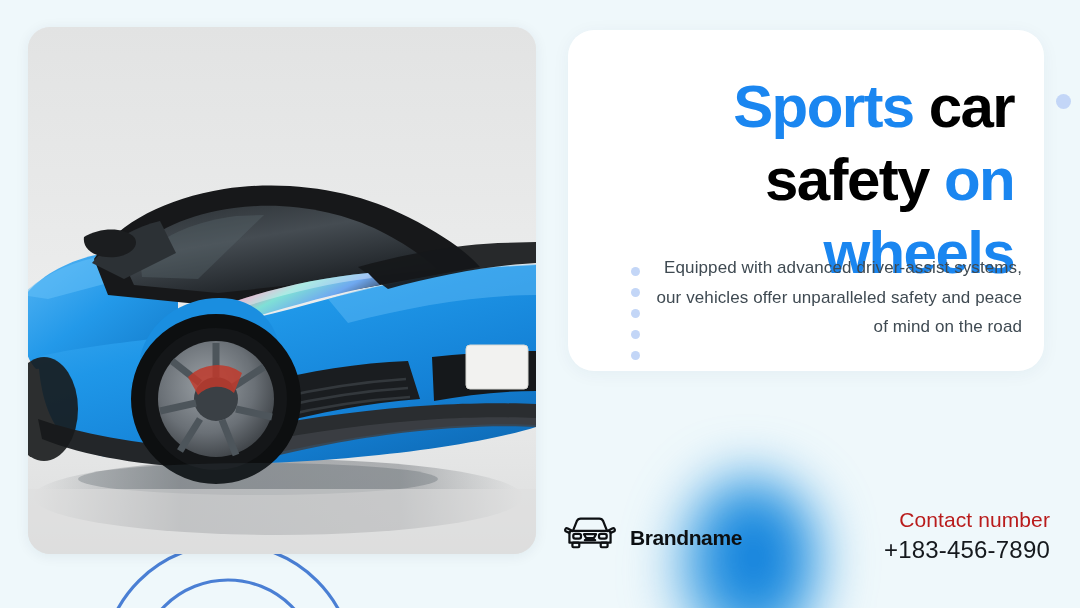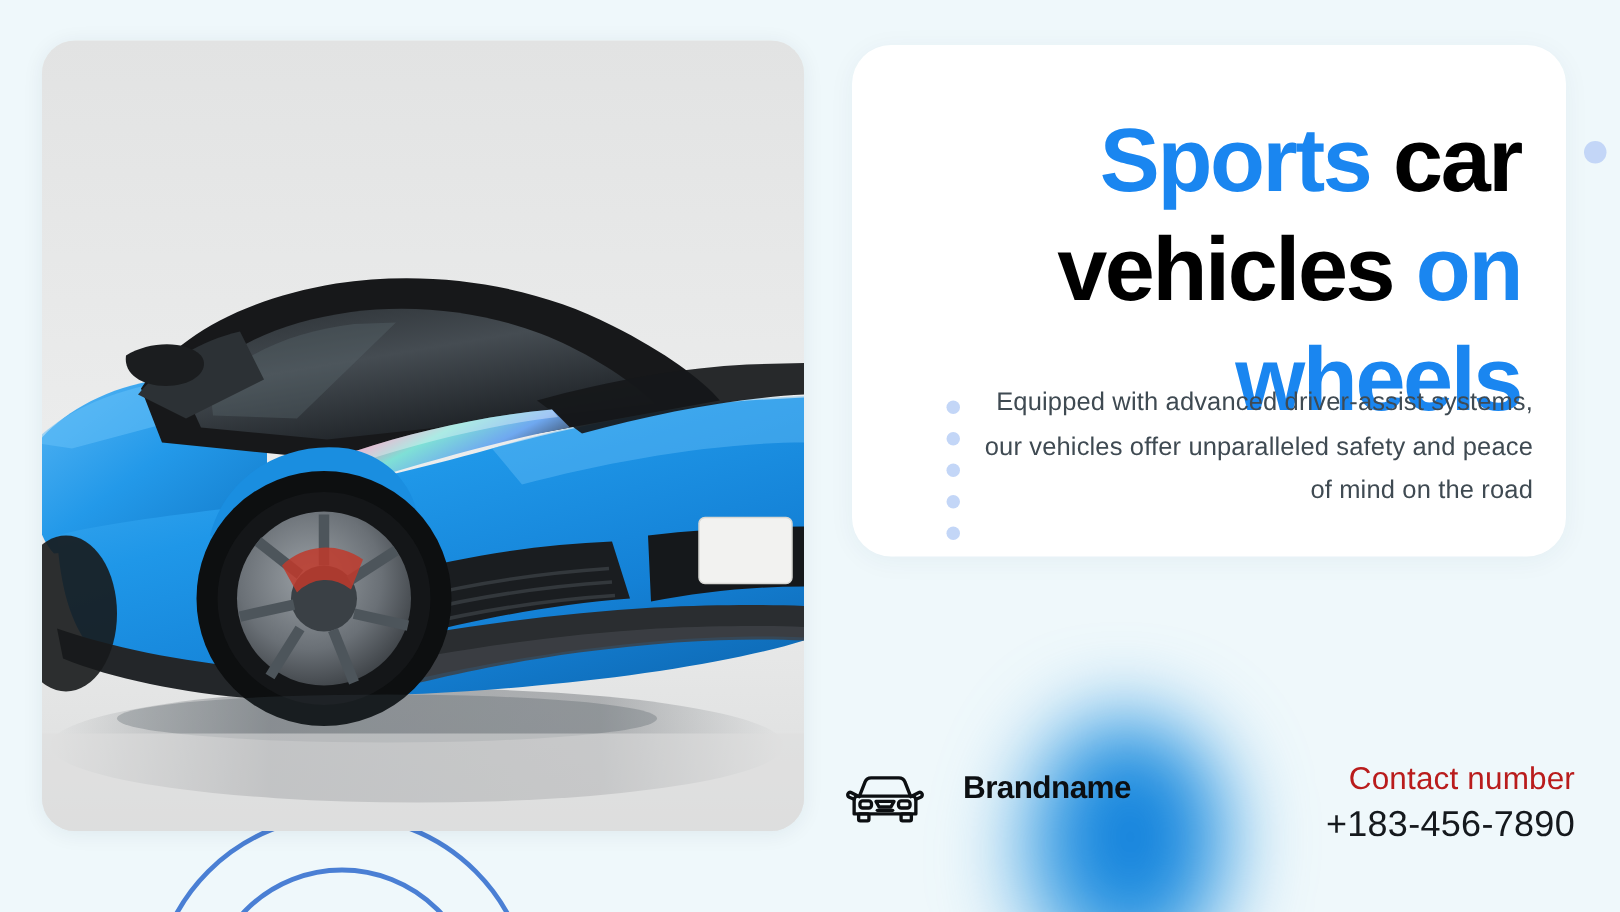--- a/index.html
+++ b/index.html
@@ -92,22 +92,22 @@
     line-height:1.72;
     color:#3f4a52;
     letter-spacing:.1px;
   }
 
   
   .brand {
     position:absolute;
     left:562px; top:514px;
     display:flex;
-    align-items:flex-start;
-    gap:24px;
+    align-items:flex-end;
+    gap:12px;
   }
   .brand-icon { width:56px; height:36px; display:block; }
   .brand-name {
     font-size:21px;
     font-weight:700;
     color:#0c0f12;
     letter-spacing:-.4px;
   }
 
   .contact {
@@ -272,21 +272,21 @@
       <ellipse cx="230" cy="452" rx="180" ry="16" fill="rgba(60,70,80,0.25)"></ellipse>
       <path d="M0 462 L 508 462 L 508 527 L 0 527 Z" fill="#dedfdf" opacity="0.55"></path>
     </svg>
   </div>
 
   <div class="text-card">
 
     <h1 class="headline">
       <span class="accent">Sports</span>
       <span>car</span><br>
-      <span>vehicles</span>
+      <span>safety</span>
       <span class="accent">on</span><br>
       <span class="accent">wheels</span>
     </h1>
 
     <div class="dots-col">
       <i></i>
       <i></i>
       <i></i>
       <i></i>
       <i></i>

